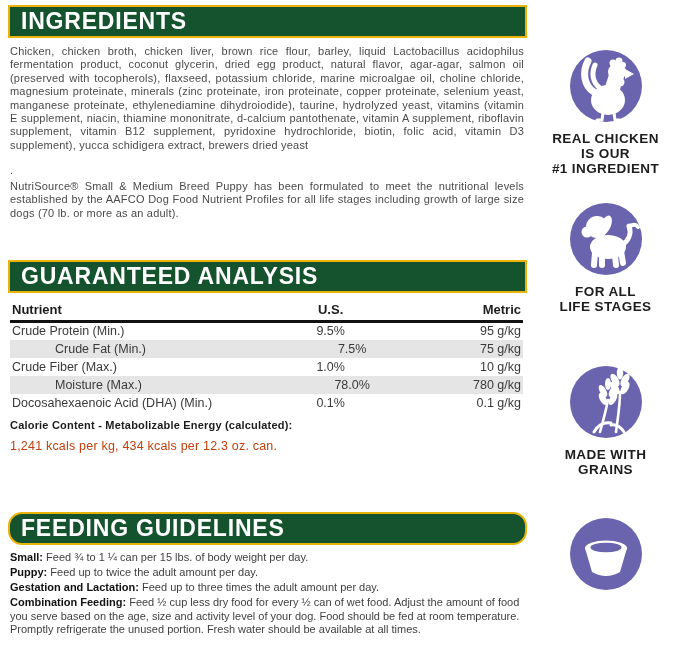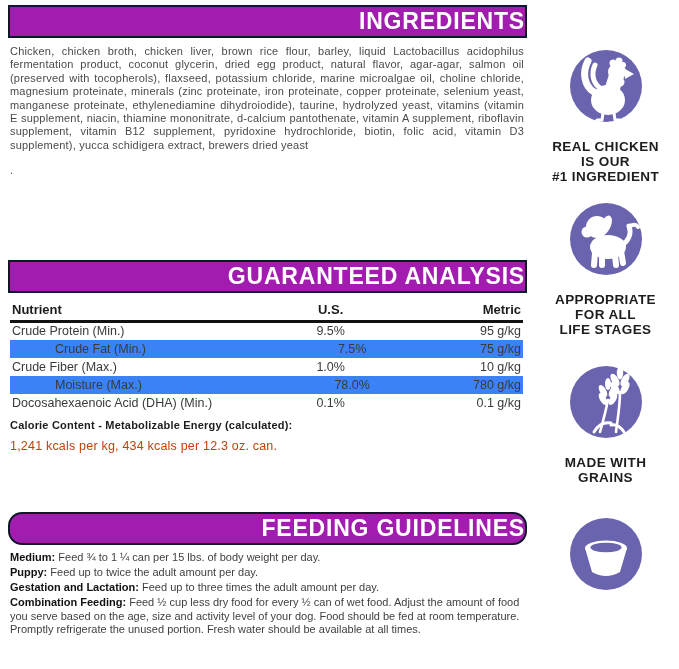--- a/index.html
+++ b/index.html
@@ -5,23 +5,23 @@
   * { margin:0; padding:0; box-sizing:border-box; }
   html,body { background:#fff; }
   body { font-family:"Liberation Sans", sans-serif; }
   #label {
     position:relative; width:679px; height:669px; background:#ffffff;
     overflow:hidden; color:#3c3c3c;
   }
   
   .section-bar {
     position:absolute; left:8px; width:519px; height:33px;
-    background:#a21caf; border:2px solid #0f172a;
+    background:#14532d; border:2px solid #eab308;
     color:#ffffff; font-weight:800; font-size:23px; letter-spacing:0.8px;
-    line-height:29px; padding-left:11px;text-align:right;
+    line-height:29px; padding-left:11px;
   }
   
   .body-text {
     position:absolute; left:10px; width:514px;
     font-size:11px; line-height:13.4px; color:#4a4a4a;
     text-align:justify; letter-spacing:0.2px;
   }
   .period-line { position:absolute; left:10px; font-size:11px; color:#4a4a4a; }
   
   .ga-table {
@@ -31,54 +31,55 @@
   .ga-table th {
     font-size:13px; font-weight:700; color:#1c1c1c;
     border-bottom:3px solid #111111; padding:2px 2px 3px 2px; height:17px;margin-left:40px;
   }
   .ga-table td {
     font-size:12.5px; color:#3a3a3a; padding:0 2px; height:18px;margin-left:18px;
   }
   .col-nutrient { width:50%; text-align:left; }
   .col-us       { width:25%; text-align:center; }
   .col-metric   { width:25%; text-align:right; }
-  tr.shaded td { background:#3b82f6;padding-left:45px; }
+  tr.shaded td { background:#e5e5e5;padding-left:45px; }
   .calorie-title {
     position:absolute; left:10px; top:419px; font-size:11px;
     font-weight:700; color:#1c1c1c; letter-spacing:0.2px;
   }
   .calorie-value {
     position:absolute; left:10px; top:439px; font-size:12.5px; color:#c2410c;
     letter-spacing:0.2px;
   }
   
   .feeding-block { position:absolute; left:10px; top:551px; width:510px; }
   .feed-line { font-size:11px; line-height:13.6px; color:#3f3f3f; margin-bottom:1.4px; }
   .feed-line b { color:#111111; font-weight:700; }
   
   .badge {
     position:absolute; left:532px; width:147px; text-align:center;
   }
   .badge-circle { width:72px; height:72px; margin:0 auto; display:block; }
   .badge-caption {
-    margin-top:17px; font-size:13.5px; font-weight:700; color:#1d1d1d;
+    margin-top:9px; font-size:13.5px; font-weight:700; color:#1d1d1d;
     line-height:15.2px; letter-spacing:0.4px; text-transform:uppercase;
   }
 </style>
 </head>
 <body>
 
 <div id="label">
 
   <div class="section-bar" style="top:5px;">INGREDIENTS</div>
 
   <div class="body-text" style="top:45px;">Chicken, chicken broth, chicken liver, brown rice flour, barley, liquid Lactobacillus acidophilus fermentation product, coconut glycerin, dried egg product, natural flavor, agar-agar, salmon oil (preserved with tocopherols), flaxseed, potassium chloride, marine microalgae oil, choline chloride, magnesium proteinate, minerals (zinc proteinate, iron proteinate, copper proteinate, selenium yeast, manganese proteinate, ethylenediamine dihydroiodide), taurine, hydrolyzed yeast, vitamins (vitamin E supplement, niacin, thiamine mononitrate, d-calcium pantothenate, vitamin A supplement, riboflavin supplement, vitamin B12 supplement, pyridoxine hydrochloride, biotin, folic acid, vitamin D3 supplement), yucca schidigera extract, brewers dried yeast</div>
 
   <div class="period-line" style="top:164px;">.</div>
 
+  <div class="body-text" style="top:180px;">NutriSource® Small &amp; Medium Breed Puppy has been formulated to meet the nutritional levels established by the AAFCO Dog Food Nutrient Profiles for all life stages including growth of large size dogs (70 lb. or more as an adult).</div>
 
   <div class="section-bar" style="top:260px;">GUARANTEED ANALYSIS</div>
 
   <table class="ga-table">
     <thead>
       <tr>
         <th class="col-nutrient">Nutrient</th>
         <th class="col-us">U.S.</th>
         <th class="col-metric">Metric</th>
       </tr>
@@ -112,21 +113,21 @@
     </tbody>
   </table>
 
   <div class="calorie-title">Calorie Content - Metabolizable Energy (calculated):</div>
   <div class="calorie-value">1,241 kcals per kg, 434 kcals per 12.3 oz. can.</div>
 
   <div class="section-bar" style="top:512px;border-radius:14px;">FEEDING GUIDELINES</div>
 
   <div class="feeding-block">
     <div class="feed-line">
-      <b>Medium:</b><span> Feed ¾ to 1 ¼ can per 15 lbs. of body weight per day.</span>
+      <b>Small:</b><span> Feed ¾ to 1 ¼ can per 15 lbs. of body weight per day.</span>
     </div>
     <div class="feed-line">
       <b>Puppy:</b><span> Feed up to twice the adult amount per day.</span>
     </div>
     <div class="feed-line">
       <b>Gestation and Lactation:</b><span> Feed up to three times the adult amount per day.</span>
     </div>
     <div class="feed-line">
       <b>Combination Feeding:</b><span> Feed ½ cup less dry food for every ½ can of wet food. Adjust the amount of food you serve based on the age, size and activity level of your dog. Food should be fed at room temperature. Promptly refrigerate the unused portion. Fresh water should be available at all times.</span>
     </div>
@@ -163,21 +164,20 @@
       <circle cx="27" cy="24" r="11" fill="#fff"></circle>
       <circle cx="17" cy="29" r="5.5" fill="#fff"></circle>
       <ellipse cx="36" cy="22" rx="5" ry="10" fill="#fff" transform="rotate(22 36 22)"></ellipse>
       <ellipse cx="38" cy="44" rx="18" ry="12" fill="#fff"></ellipse>
       <path d="M25 50 L24 62" stroke="#fff" stroke-width="6" stroke-linecap="round"></path>
       <path d="M32 52 L32 62" stroke="#fff" stroke-width="6" stroke-linecap="round"></path>
       <path d="M45 52 L46 62" stroke="#fff" stroke-width="6" stroke-linecap="round"></path>
       <path d="M51 48 L53 60" stroke="#fff" stroke-width="6" stroke-linecap="round"></path>
     </svg>
     <div class="badge-caption">
-      <div>APPROPRIATE</div>
       <div>FOR ALL</div>
       <div>LIFE STAGES</div>
     </div>
   </div>
 
   <div class="badge" style="top:366px;">
     <svg class="badge-circle" viewBox="0 0 72 72">
       <circle cx="36" cy="36" r="36" fill="#6a64ae"></circle>
       <path d="M30 66 C34 52 36 44 38 34" stroke="#fff" stroke-width="2.6" fill="none" stroke-linecap="round"></path>
       <path d="M46 66 C48 50 50 40 50 26" stroke="#fff" stroke-width="2.6" fill="none" stroke-linecap="round"></path>

